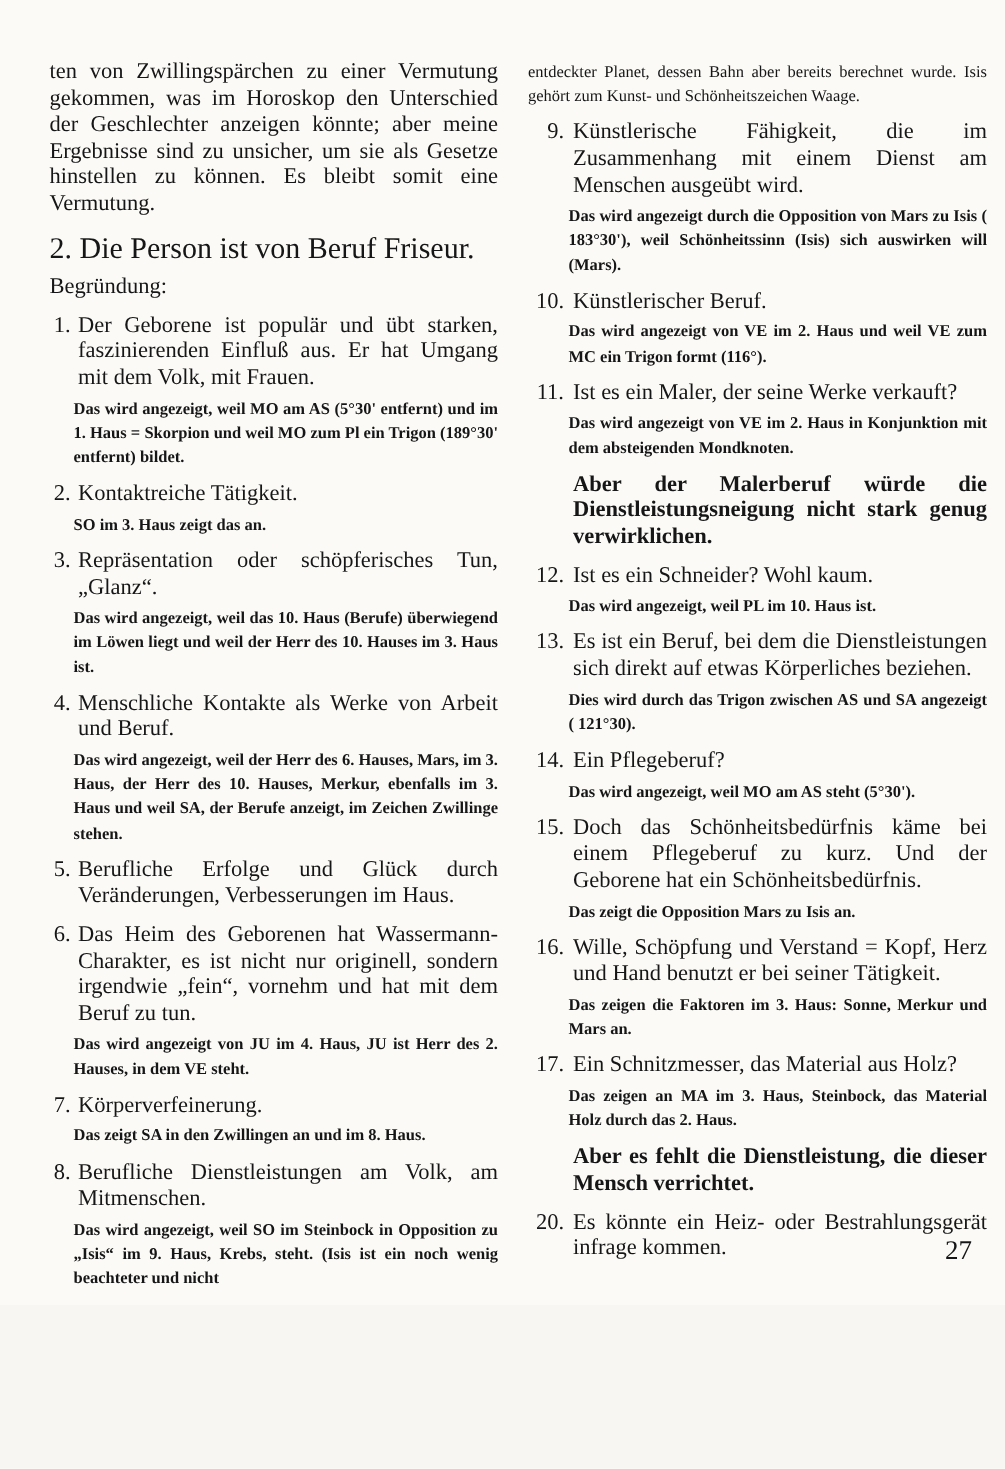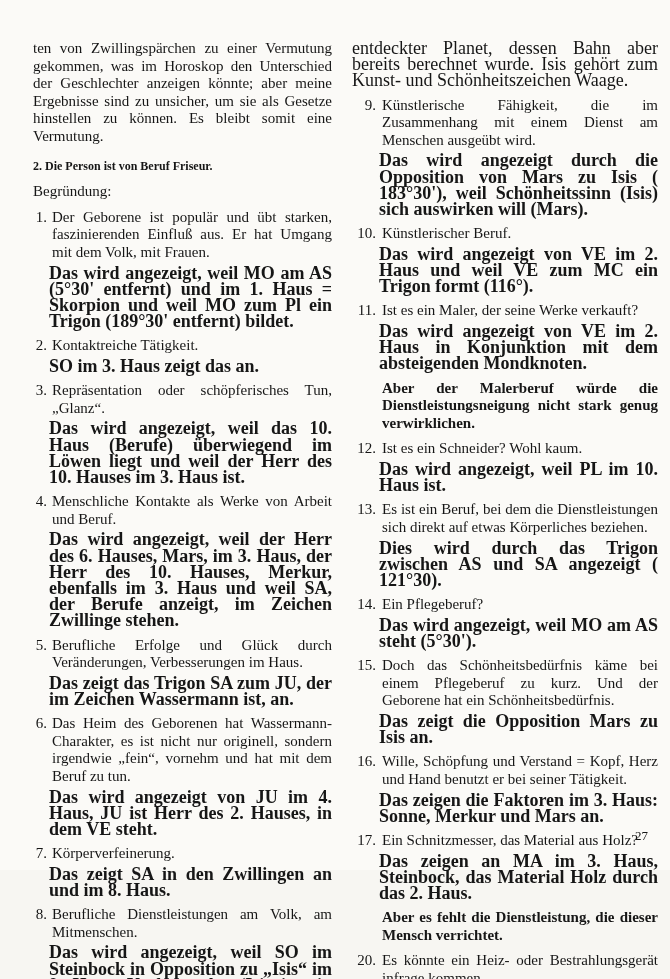--- a/index.html
+++ b/index.html
@@ -13,43 +13,43 @@
   .page{
     position:relative;
     width:670px;height:870px;
     background:#fbfaf7;
   }
   .col{position:absolute;top:40px;}
   .col-left{left:33px;width:299px;}
   .col-right{left:352px;width:306px;}
   p{margin:0;text-align:justify;}
   .big{font-size:15px;line-height:17.6px;}
-  .small{font-size:18px;line-height:16.2px;}
-  .heading{font-size:12px;line-height:17.6px;font-weight:700;}
+  .small{font-size:11px;line-height:16.2px;}
+  .heading{font-size:20px;line-height:17.6px;font-weight:400;}
   
   .col > * + *{margin-top:8px;}
   .col > .heading{margin-top:12px;}
   
   .item{position:relative;}
   .col-left .item{padding-left:19px;}
   .col-right .item{padding-left:30px;}
   .item .num{
     position:absolute;left:0;top:0;
     font-size:15px;line-height:17.6px;
     text-align:right;
   }
   .col-left .item .num{width:14px;}
   .col-right .item .num{width:24px;}
   .item p + p{margin-top:3px;font-weight:bold;}
   .item p.small + p.big{margin-top:8px;}
   .item p.small{margin-left:-3px;}
   .page-number{
     position:absolute;
     right:22px;bottom:26px;
-    font-size:13px;
+    font-size:18px;
   }
 </style>
 </head>
 <body>
 
 <div class="page">
   <div class="col col-left" id="col-left">
       <p class="big">ten von Zwillingspärchen zu einer Vermutung gekommen, was im Horoskop den Unterschied der Geschlechter anzeigen könnte; aber meine Ergebnisse sind zu unsicher, um sie als Gesetze hinstellen zu können. Es bleibt somit eine Vermutung.</p>
       <p class="heading">2. Die Person ist von Beruf Friseur.</p>
       <p class="big">Begründung:</p>
@@ -69,21 +69,20 @@
         <p class="small">Das wird angezeigt, weil das 10. Haus (Berufe) überwiegend im Löwen liegt und weil der Herr des 10. Hauses im 3. Haus ist.</p>
       </div>
       <div class="item">
         <span class="num">4.</span>
         <p class="big">Menschliche Kontakte als Werke von Arbeit und Beruf.</p>
         <p class="small">Das wird angezeigt, weil der Herr des 6. Hauses, Mars, im 3. Haus, der Herr des 10. Hauses, Merkur, ebenfalls im 3. Haus und weil SA, der Berufe anzeigt, im Zeichen Zwillinge stehen.</p>
       </div>
       <div class="item">
         <span class="num">5.</span>
         <p class="big">Berufliche Erfolge und Glück durch Veränderungen, Verbesserungen im Haus.</p>
-        <p class="small">Das zeigt das Trigon SA zum JU, der im Zeichen Wassermann ist, an.</p>
       </div>
       <div class="item">
         <span class="num">6.</span>
         <p class="big">Das Heim des Geborenen hat Wassermann-Charakter, es ist nicht nur originell, sondern irgendwie „fein“, vornehm und hat mit dem Beruf zu tun.</p>
         <p class="small">Das wird angezeigt von JU im 4. Haus, JU ist Herr des 2. Hauses, in dem VE steht.</p>
       </div>
       <div class="item">
         <span class="num">7.</span>
         <p class="big">Körperverfeinerung.</p>
         <p class="small">Das zeigt SA in den Zwillingen an und im 8. Haus.</p>

